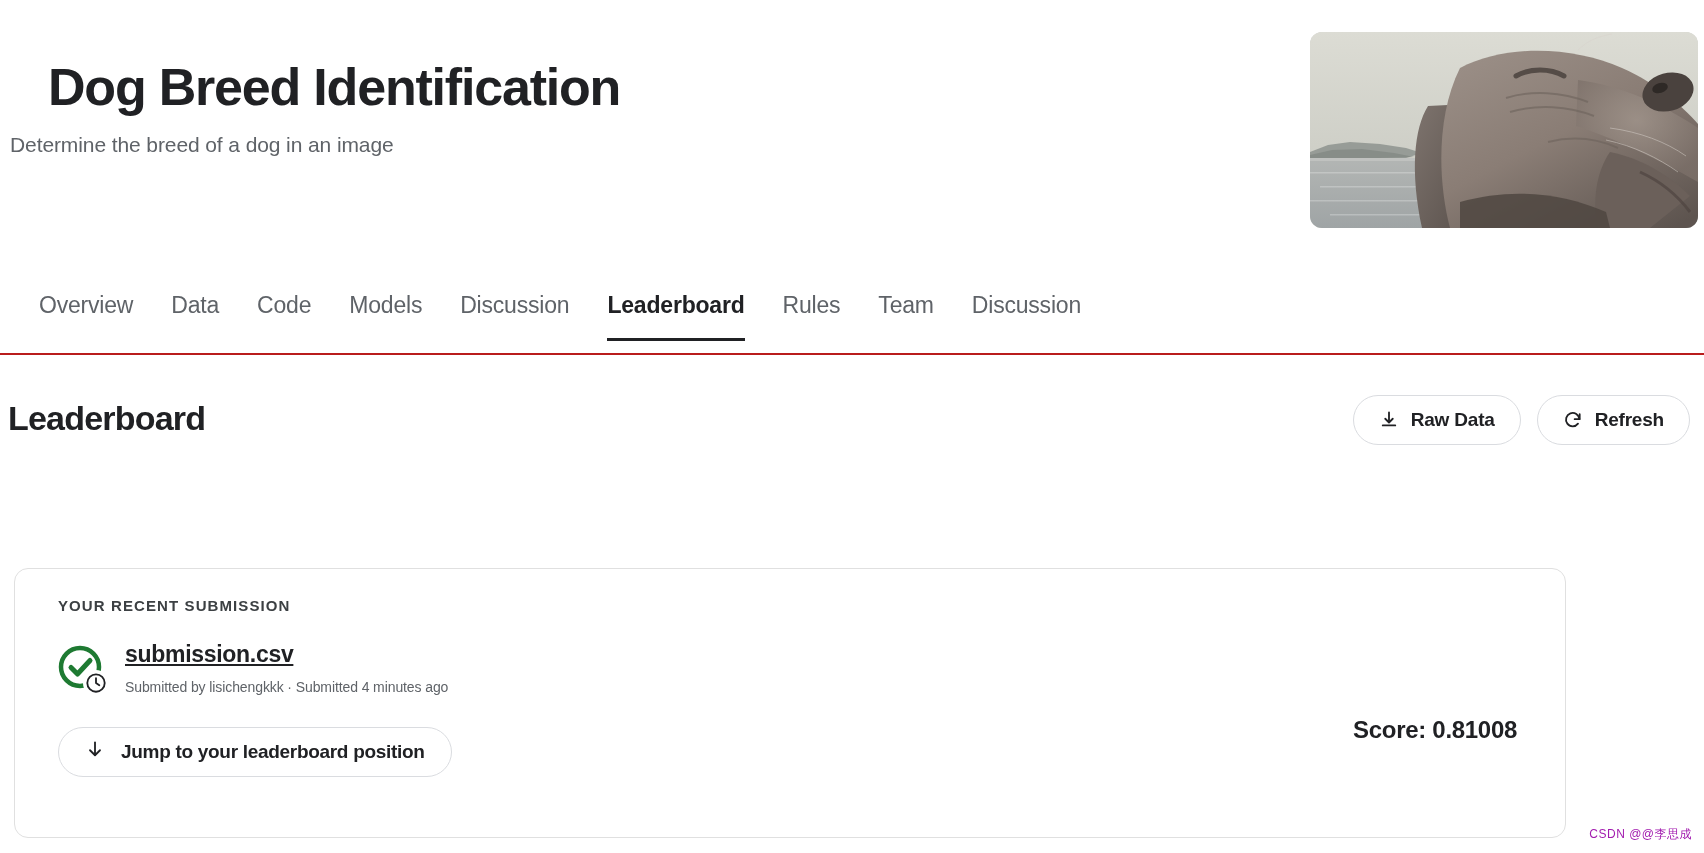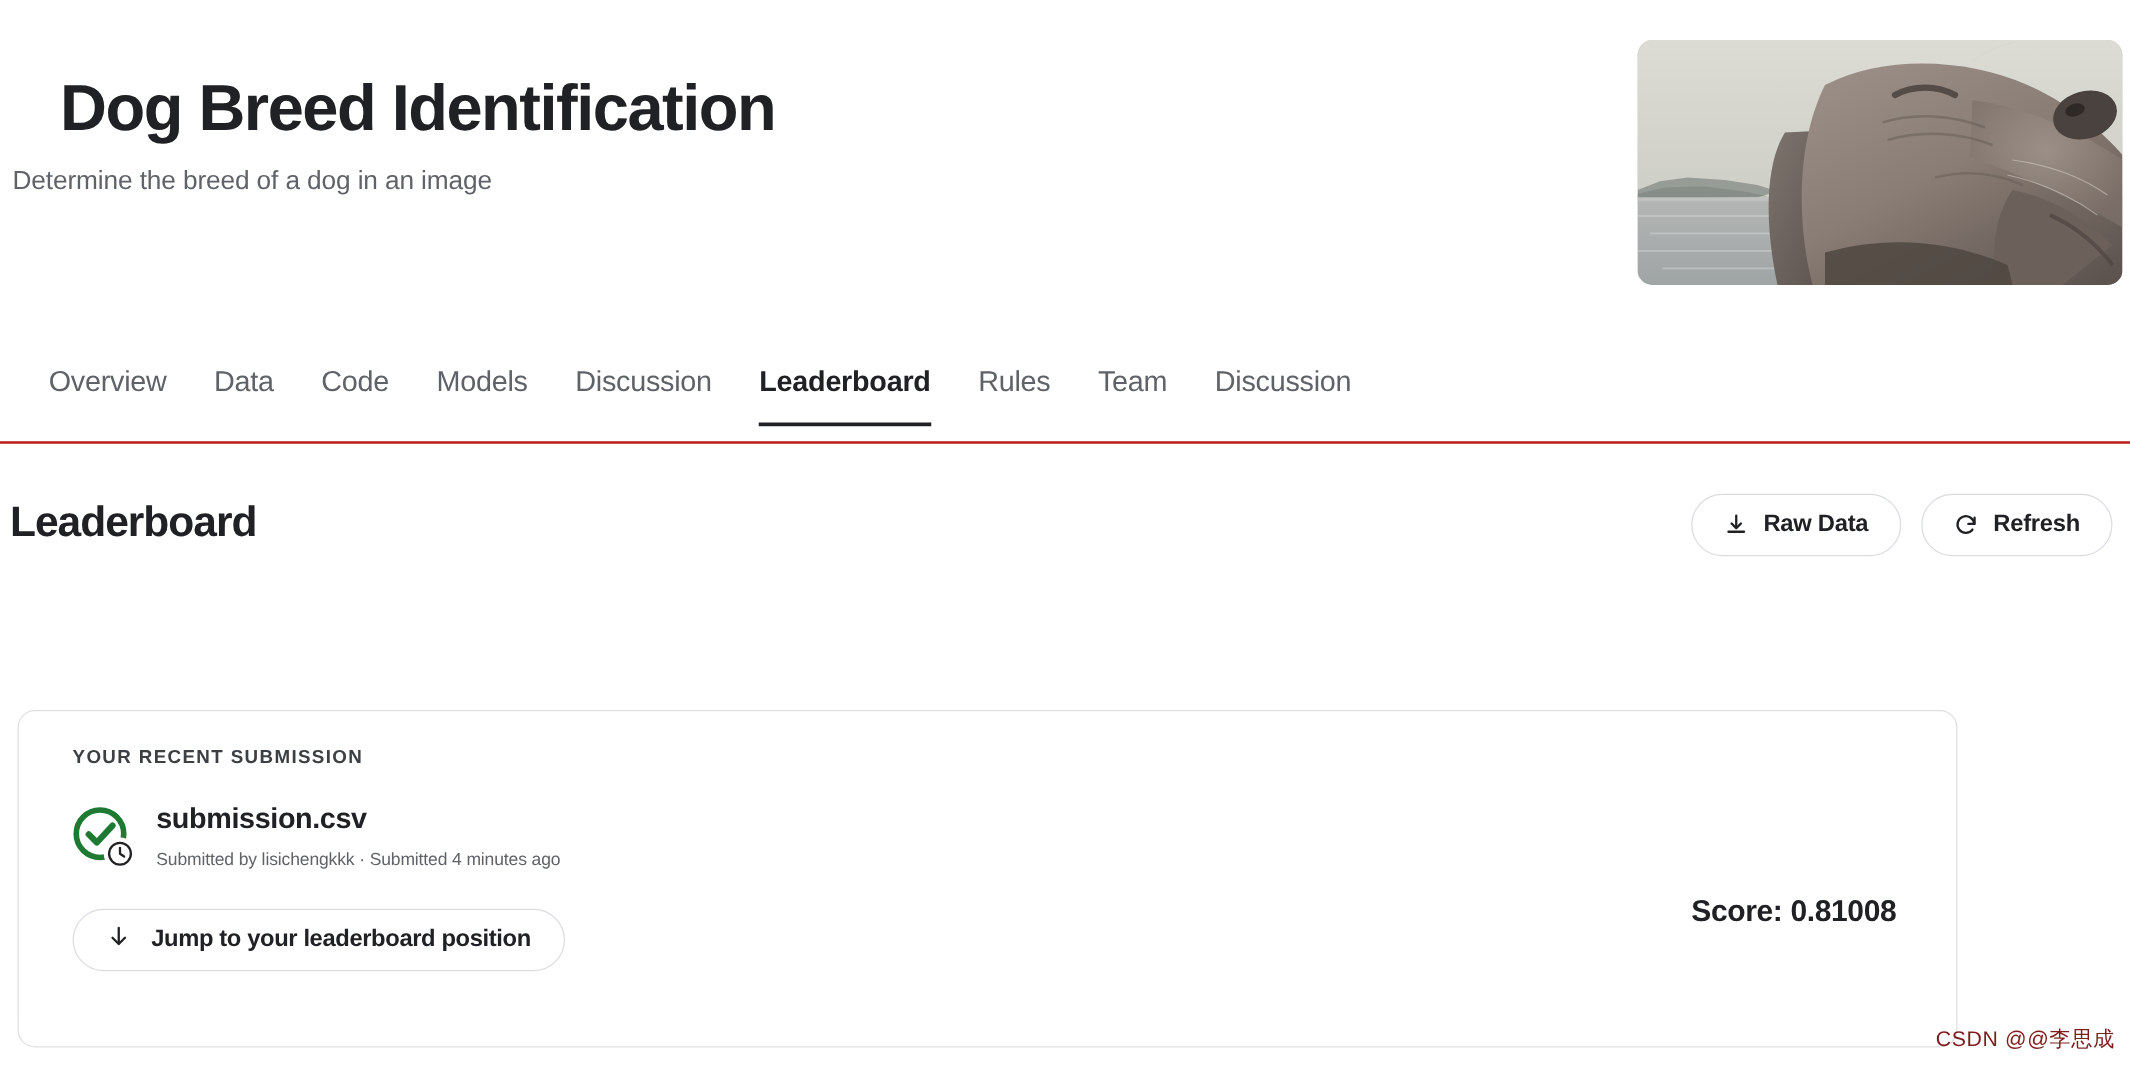--- a/index.html
+++ b/index.html
@@ -189,20 +189,21 @@
     justify-content: center;
   }
 
   .sub-text { margin-left: 22px; }
   .sub-filename {
     font-size: 23px;
     font-weight: bold;
     color: #202124;
     letter-spacing: -0.3px;
     line-height: 1.2;
+    text-decoration: underline;
   }
   .sub-meta {
     margin-top: 10px;
     font-size: 14px;
     color: #5f6368;
     letter-spacing: -0.1px;
   }
 
   .sub-score {
     position: absolute;
@@ -230,22 +231,22 @@
     color: #202124;
     cursor: pointer;
     letter-spacing: -0.3px;
   }
 
   
   .watermark {
     position: absolute;
     right: 12px;
     bottom: 10px;
-    font-size: 17px;
-    color: #7f1d1d;
+    font-size: 12px;
+    color: #a21caf;
     letter-spacing: 0.5px;
     pointer-events: none;
   }
 </style>
 </head>
 <body>
 
 <div class="page">
 
   <div class="header">

